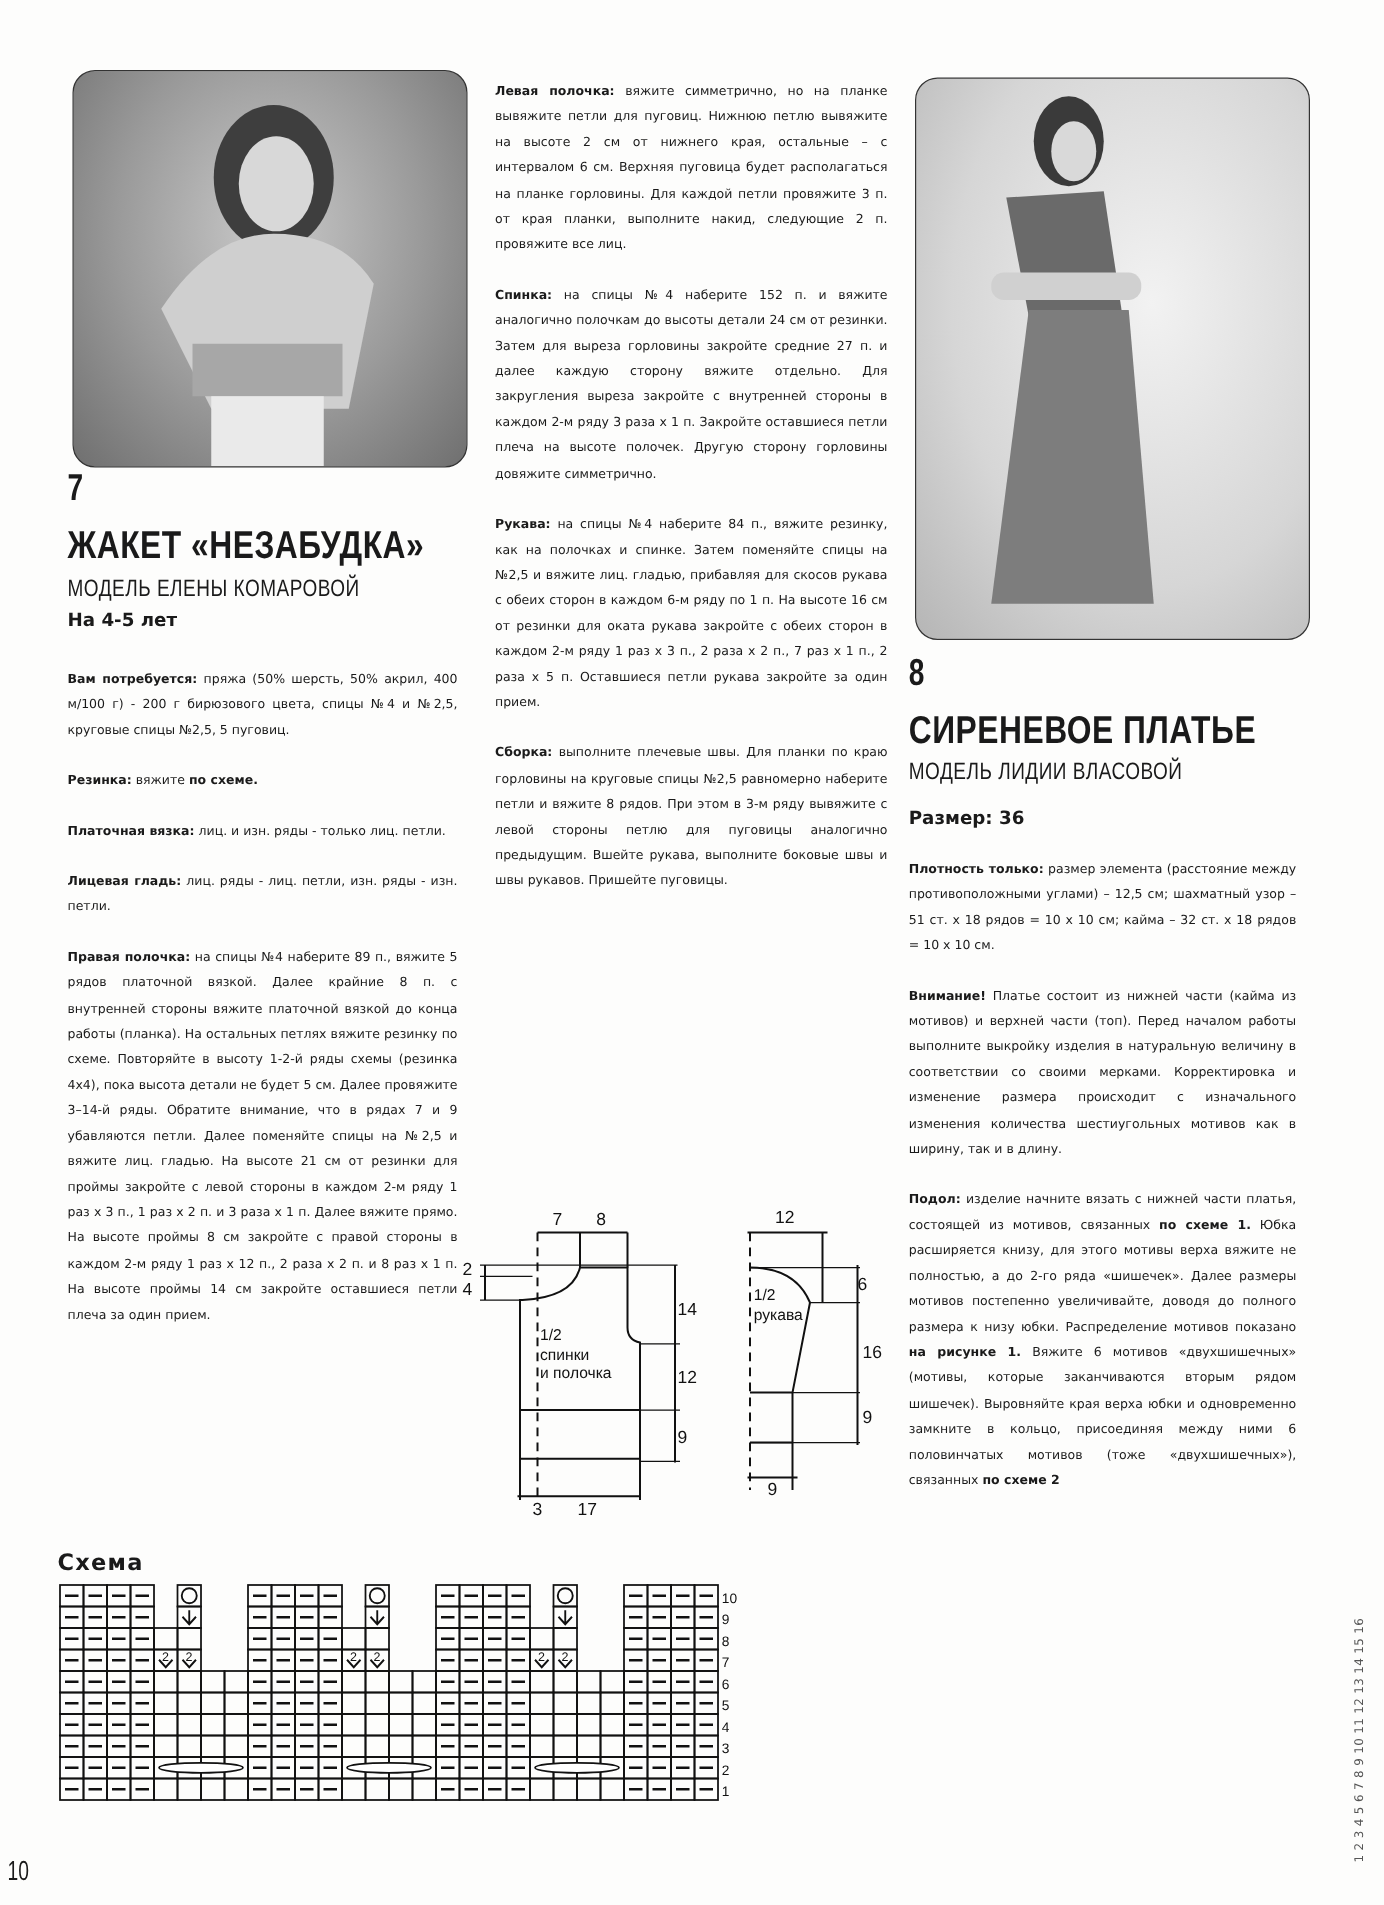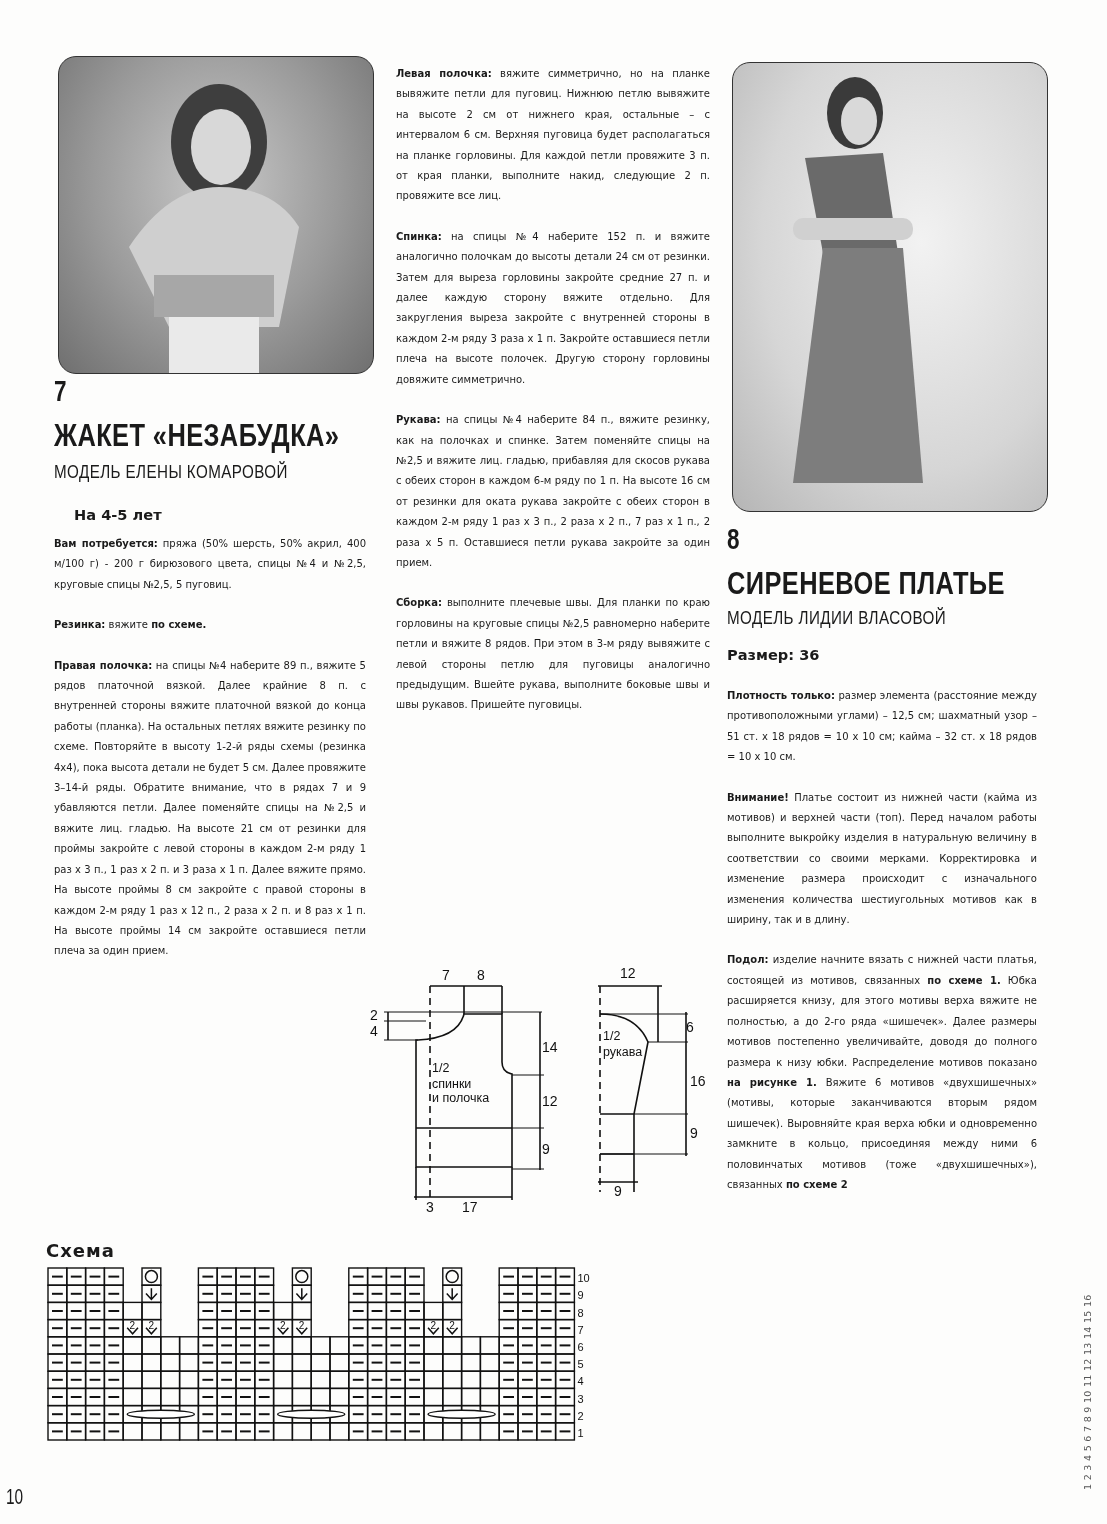--- a/index.html
+++ b/index.html
@@ -41,25 +41,27 @@
     <ellipse cx="126" cy="58" rx="18" ry="24" fill="#d9d9d9"></ellipse>
     <path d="M72 95 L150 90 L165 190 L90 190 Z" fill="#6a6a6a"></path>
     <path d="M90 185 L170 185 L190 420 L60 420 Z" fill="#7d7d7d"></path>
     <rect x="60" y="155" width="120" height="22" rx="10" fill="#d0d0d0"></rect>
   </svg>
 </div>
 
 <div class="num" style="left:54px; top:374px;">7</div>
 <div class="title" style="left:54px; top:418px;">ЖАКЕТ «НЕЗАБУДКА»</div>
 <div class="subtitle" style="left:54px; top:461px;">МОДЕЛЬ ЕЛЕНЫ КОМАРОВОЙ</div>
-<div class="size" style="left:54px; top:506px;margin-left:20px;">На 4-5 лет</div>
+<div class="size" style="left:54px; top:488px;">На 4-5 лет</div>
 
 <div class="col" style="left:54px; top:534px; width:312px;">
   <p><b>Вам потребуется:</b><span> пряжа (50% шерсть, 50% акрил, 400 м/100 г) - 200 г бирюзового цвета, спицы №4 и №2,5, круговые спицы №2,5, 5 пуговиц.</span></p>
   <p><b>Резинка:</b><span> вяжите </span><b>по схеме.</b></p>
+  <p><b>Платочная вязка:</b><span> лиц. и изн. ряды - только лиц. петли.</span></p>
+  <p><b>Лицевая гладь:</b><span> лиц. ряды - лиц. петли, изн. ряды - изн. петли.</span></p>
   <p><b>Правая полочка:</b><span> на спицы №4 наберите 89 п., вяжите 5 рядов платочной вязкой. Далее крайние 8 п. с внутренней стороны вяжите платочной вязкой до конца работы (планка). На остальных петлях вяжите резинку по схеме. Повторяйте в высоту 1-2-й ряды схемы (резинка 4х4), пока высота детали не будет 5 см. Далее провяжите 3–14-й ряды. Обратите внимание, что в рядах 7 и 9 убавляются петли. Далее поменяйте спицы на №2,5 и вяжите лиц. гладью. На высоте 21 см от резинки для проймы закройте с левой стороны в каждом 2-м ряду 1 раз х 3 п., 1 раз х 2 п. и 3 раза х 1 п. Далее вяжите прямо. На высоте проймы 8 см закройте с правой стороны в каждом 2-м ряду 1 раз х 12 п., 2 раза х 2 п. и 8 раз х 1 п. На высоте проймы 14 см закройте оставшиеся петли плеча за один прием.</span></p>
 </div>
 
 <div class="col" style="left:396px; top:64px; width:314px;">
   <p><b>Левая полочка:</b><span> вяжите симметрично, но на планке вывяжите петли для пуговиц. Нижнюю петлю вывяжите на высоте 2 см от нижнего края, остальные – с интервалом 6 см. Верхняя пуговица будет располагаться на планке горловины. Для каждой петли провяжите 3 п. от края планки, выполните накид, следующие 2 п. провяжите все лиц.</span></p>
   <p><b>Спинка:</b><span> на спицы №4 наберите 152 п. и вяжите аналогично полочкам до высоты детали 24 см от резинки. Затем для выреза горловины закройте средние 27 п. и далее каждую сторону вяжите отдельно. Для закругления выреза закройте с внутренней стороны в каждом 2-м ряду 3 раза х 1 п. Закройте оставшиеся петли плеча на высоте полочек. Другую сторону горловины довяжите симметрично.</span></p>
   <p><b>Рукава:</b><span> на спицы №4 наберите 84 п., вяжите резинку, как на полочках и спинке. Затем поменяйте спицы на №2,5 и вяжите лиц. гладью, прибавляя для скосов рукава с обеих сторон в каждом 6-м ряду по 1 п. На высоте 16 см от резинки для оката рукава закройте с обеих сторон в каждом 2-м ряду 1 раз х 3 п., 2 раза х 2 п., 7 раз х 1 п., 2 раза х 5 п. Оставшиеся петли рукава закройте за один прием.</span></p>
   <p><b>Сборка:</b><span> выполните плечевые швы. Для планки по краю горловины на круговые спицы №2,5 равномерно наберите петли и вяжите 8 рядов. При этом в 3-м ряду вывяжите с левой стороны петлю для пуговицы аналогично предыдущим. Вшейте рукава, выполните боковые швы и швы рукавов. Пришейте пуговицы.</span></p>
 </div>
 

